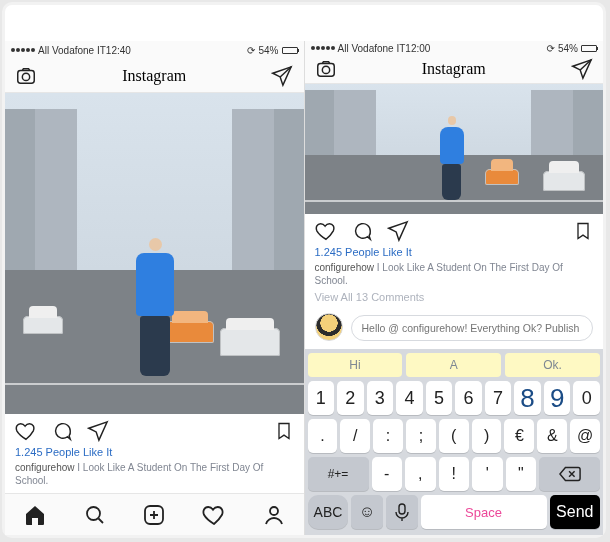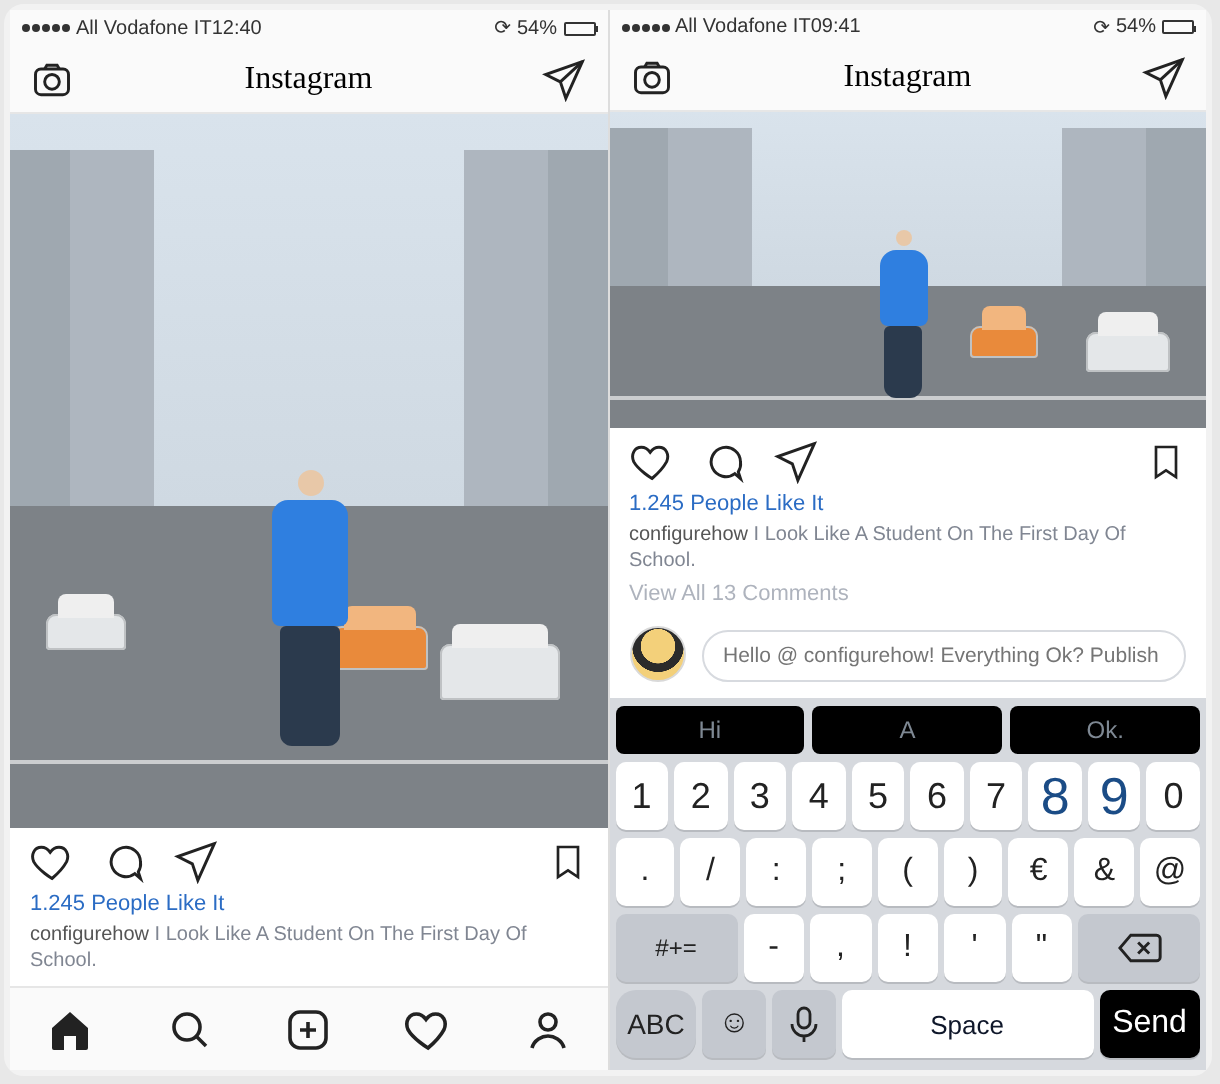--- a/index.html
+++ b/index.html
@@ -1,18 +1,18 @@
 <!DOCTYPE html>
 <html><head>
 <meta charset="utf-8">
 <style>
   * { box-sizing: border-box; margin: 0; padding: 0; }
   body { font-family: -apple-system, Helvetica, Arial, sans-serif; background: #e8e8e8; width: 610px; height: 542px; overflow: hidden; position: relative; }
   .frame { background: #fff; border: 3px solid #f2f2f2; border-radius: 10px; position: absolute; top: 2px; left: 2px; width: 604px; height: 536px; display: flex; }
-  .phone { flex: 1; display: flex; flex-direction: column; position: relative; overflow: hidden; }
+  .phone { flex: 1; display: flex; flex-direction: column; position: relative; overflow: hidden; margin-top: 36px; }
   .phone + .phone { border-left: 1px solid #ddd; }
 
   
   .statusbar { height: 18px; font-size: 10px; color: #333; display: flex; align-items: center; padding: 0 6px; background: #fafafa; }
   .statusbar .sb-left { display: flex; align-items: center; gap: 3px; }
   .statusbar .sb-center { flex: 1; text-align: left; font-weight: 500; }
   .statusbar .sb-right { display: flex; align-items: center; gap: 3px; }
   .sig-dots { display: inline-flex; gap: 1px; }
   .sig-dots i { width: 4px; height: 4px; border-radius: 50%; background: #333; display: inline-block; }
   .batt { display:inline-block; width:16px; height:7px; border:1px solid #333; border-radius:1px; position:relative; }
@@ -55,25 +55,25 @@
   .compose { display:flex; align-items:flex-end; gap:8px; padding:4px 10px 8px; }
   .avatar { width:28px; height:28px; border-radius:50%; background:radial-gradient(circle at 50% 35%, #f3d07a 0 40%, #2b2b2b 41% 60%, #f3d07a 61% 100%); border:1px solid #d9d9d9; }
   .compose input { flex:1; height:26px; border:1px solid #d7dadf; border-radius:14px; padding:0 10px; font-size:10.5px; color:#9aa0a9; background:#fff; }
 
   
   .tabbar { height:42px; border-top:1px solid #e6e6e6; display:flex; align-items:center; justify-content:space-around; background:#fafafa; }
 
   
   .kb { background:#d6d9de; padding:4px 3px 6px; display:flex; flex-direction:column; gap:4px; }
   .kb-sug { display:flex; gap:4px; }
-  .kb-sug div { flex:1; background:#000000; color:#7e8893; font-size:12px; height:24px; display:flex; align-items:center; justify-content:center; border-radius:4px; }
+  .kb-sug div { flex:1; background:#fef9c3; color:#7e8893; font-size:12px; height:24px; display:flex; align-items:center; justify-content:center; border-radius:4px; }
   .kb-row { display:flex; gap:3px; }
   .key { flex:1; background:#fff; border-radius:5px; height:34px; display:flex; align-items:center; justify-content:center; font-size:16px; color:#222; box-shadow:0 1px 0 #b8bbc0; }
   .key.mod { background:#c4c8cf; }
-  .key.wide2{ flex:2; } .key.space{ flex:4; font-size:13px; color:#0f172a; }
+  .key.wide2{ flex:2; } .key.space{ flex:4; font-size:13px; color:#ec4899; }
   .key.send{ background:#000000; color:#fff; font-size:16px; flex:1.6; }
   .kb-row.nums .key { font-size:18px; }
   .kb-row.nums .key.big { font-size:26px; color:#1b4c86; }
 </style>
 </head>
 <body>
 
 <div class="frame">
 
   <div class="phone left">
@@ -199,21 +199,21 @@
       <span class="sb-left">
         <span class="sig-dots">
             <i></i>
             <i></i>
             <i></i>
             <i></i>
             <i></i>
           </span>
         <span>All Vodafone IT</span>
       </span>
-      <span class="sb-center">09:41</span>
+      <span class="sb-center">12:00</span>
       <span class="sb-right">
         <span>⟳</span>
         <span>54%</span>
         <span class="batt"></span>
       </span>
     </div>
 
     <div class="topnav">
       <span class="icon">
         <svg width="22" height="22" viewBox="0 0 24 24" fill="none" stroke="#222" stroke-width="1.6">

